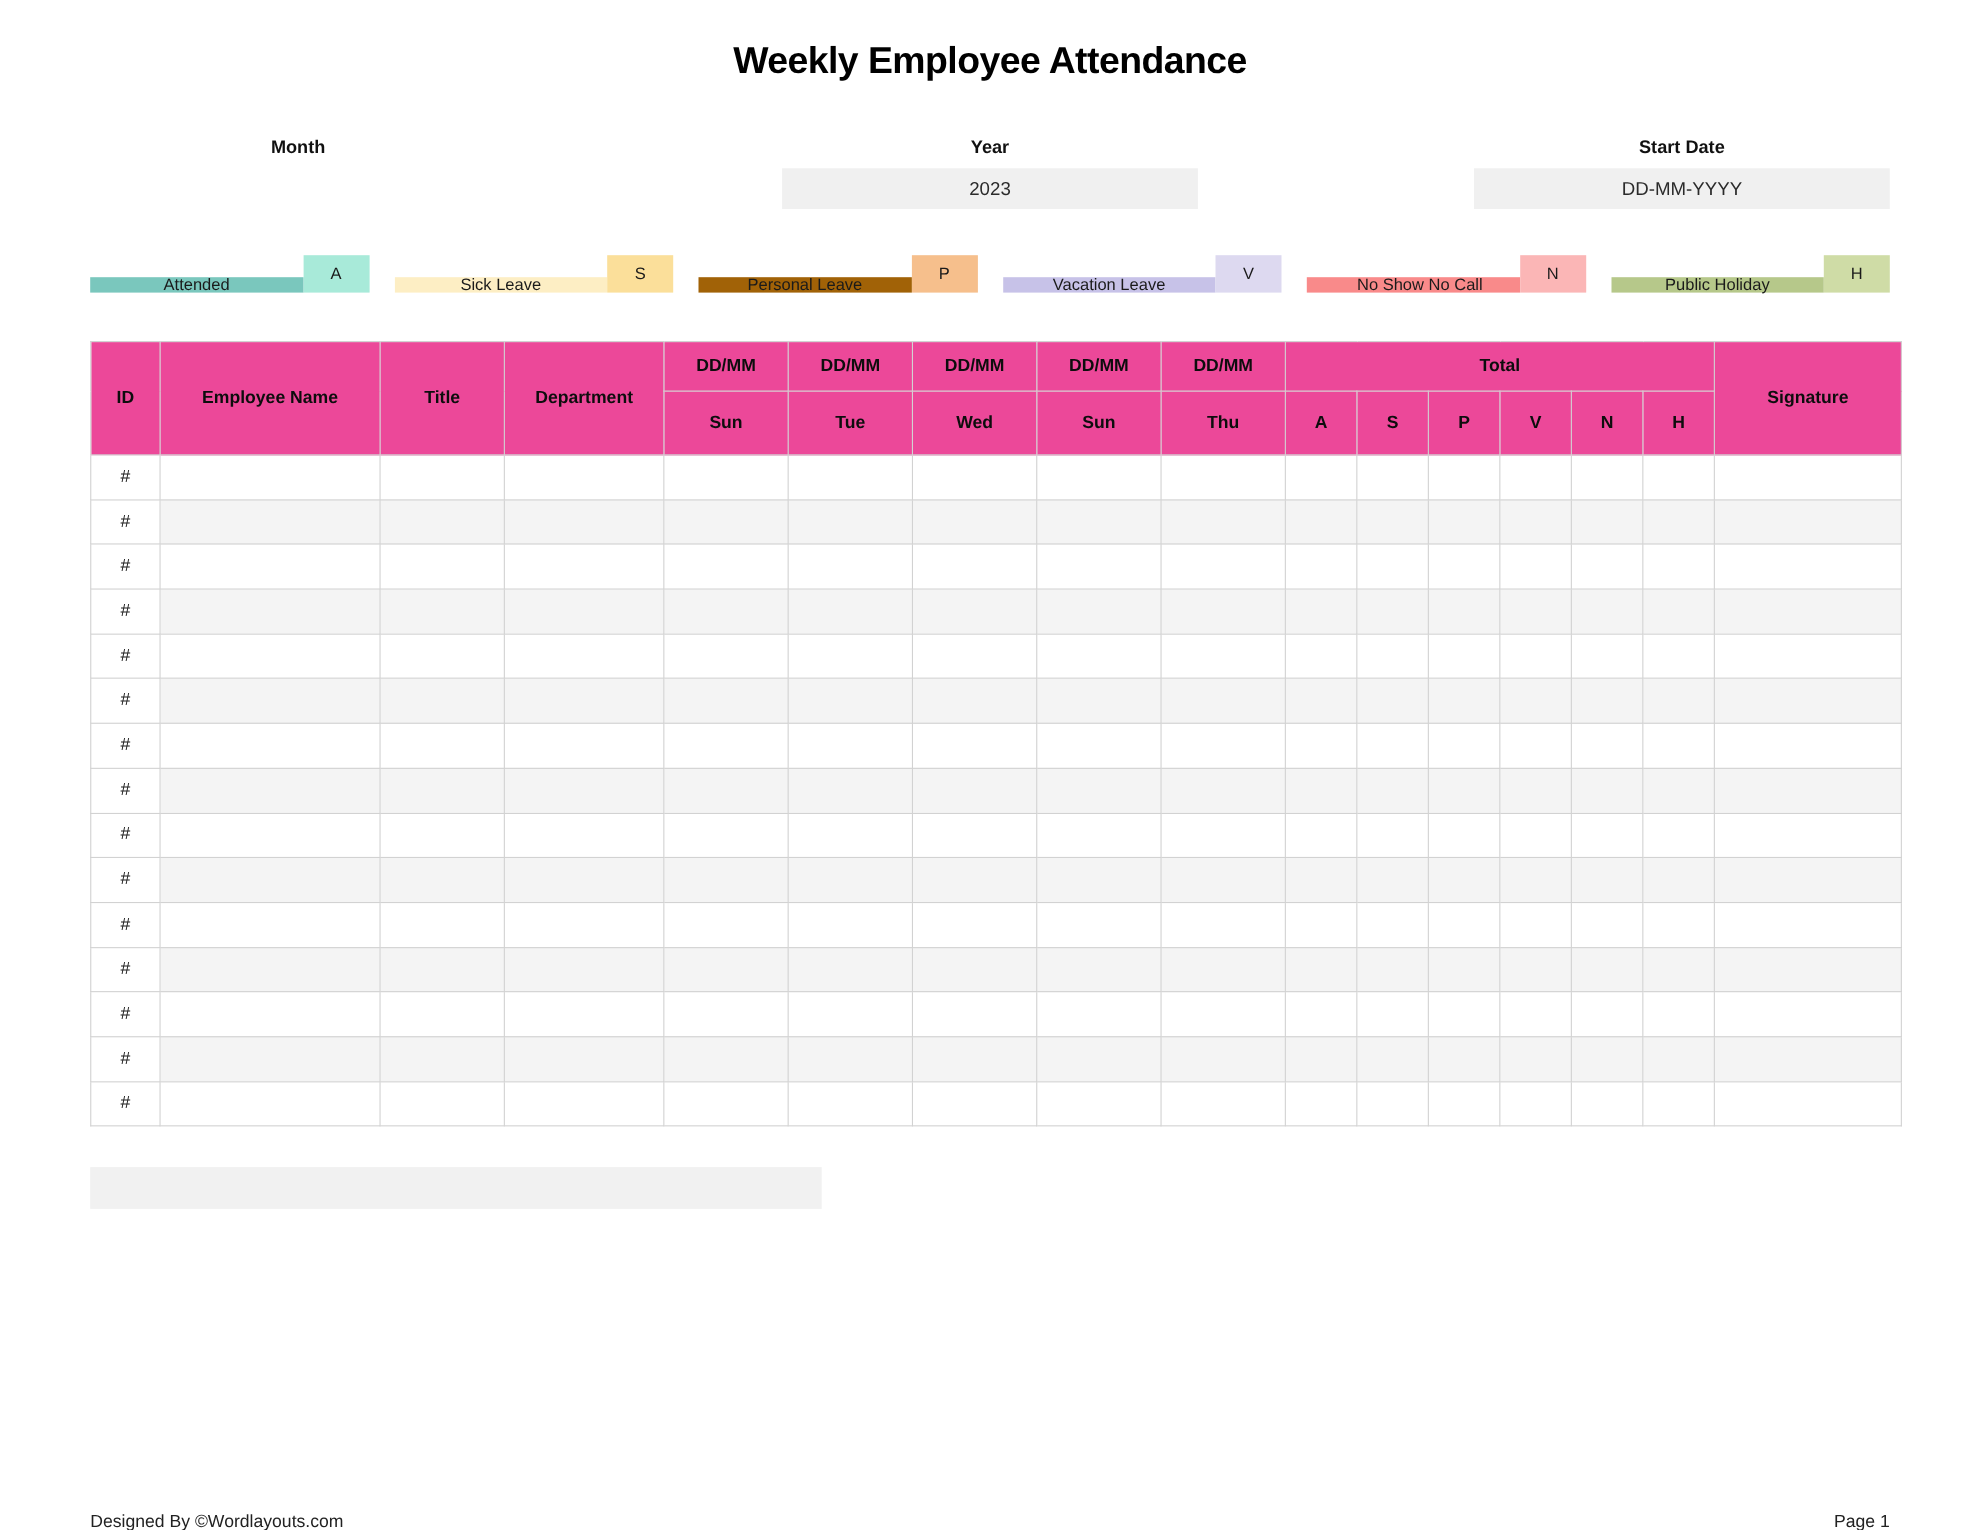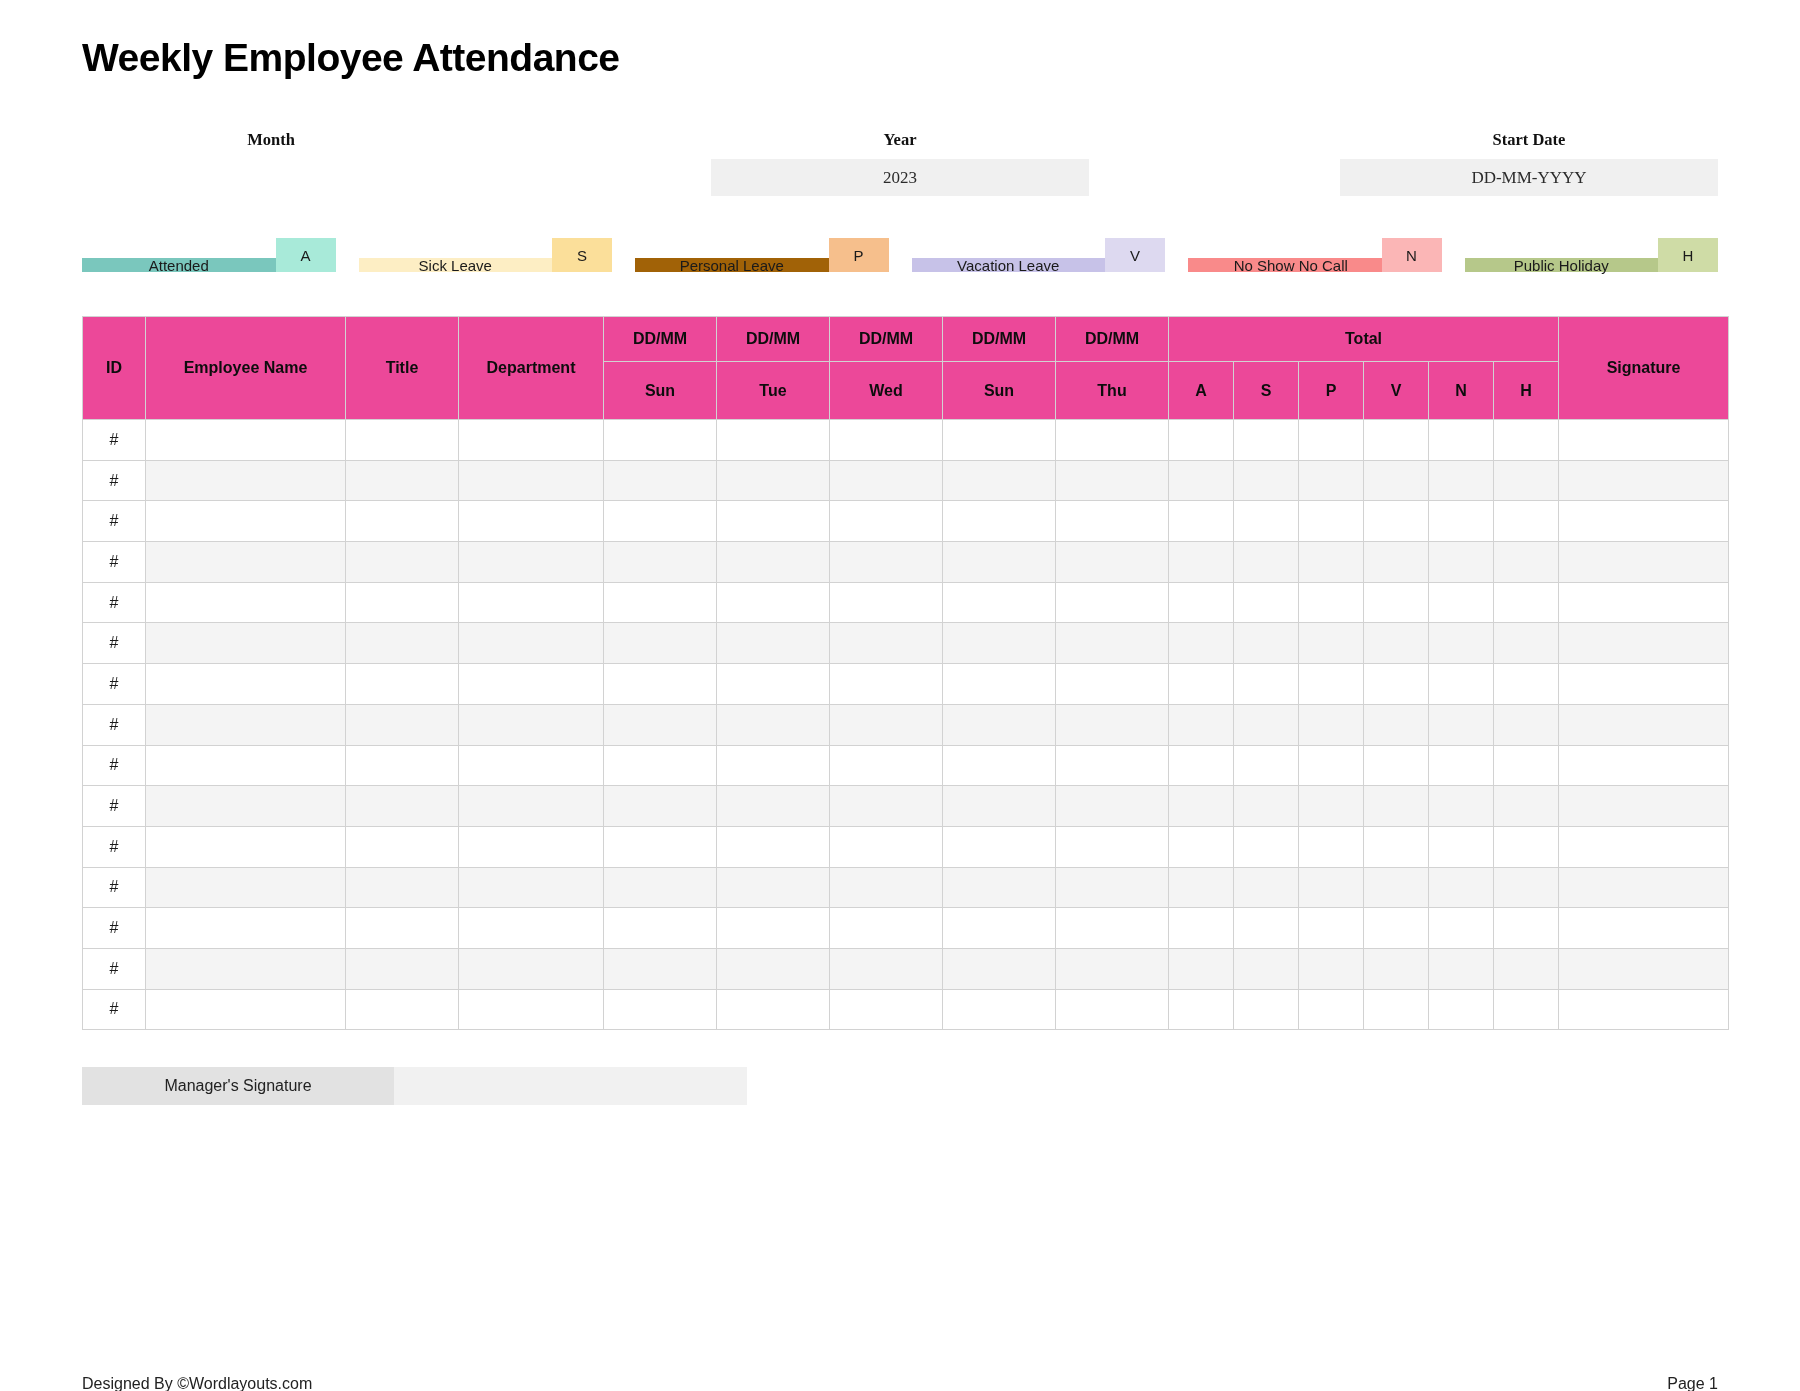--- a/index.html
+++ b/index.html
@@ -16,37 +16,36 @@
     overflow: hidden;
   }
   .page {
     width: 1800px;
     height: 1391px;
     box-sizing: border-box;
     padding: 0 82px;
     position: relative;
   }
   .title {
-    text-align: left;
-    font-size: 39px;
+    text-align: center;
+    font-size: 34px;
     font-weight: bold;
     letter-spacing: -0.5px;
     margin: 36px 0 0 0;
     color: #000;
   }
 
   
   .meta-row {
     display: flex;
     justify-content: space-between;
     margin-top: 50px;
   }
   .meta-block {
     width: 378px;
-    font-family: Liberation Serif, serif;
   }
   .meta-label {
     text-align: center;
     font-size: 16.5px;
     font-weight: bold;
     color: #111;
     margin-bottom: 9px;
   }
   .meta-value {
     background: #f0f0f0;
@@ -531,21 +530,20 @@
           <td></td>
           <td></td>
           <td></td>
           <td></td>
           <td></td>
         </tr>
       </tbody>
   </table>
 
   <div class="mgr-row">
-    <div class="mgr-label">Manager's Signature</div>
     <div class="mgr-blank"></div>
   </div>
 
   <div class="footer">
     <div>Designed By ©Wordlayouts.com</div>
     <div>Page 1</div>
   </div>
 
 </div>
 

